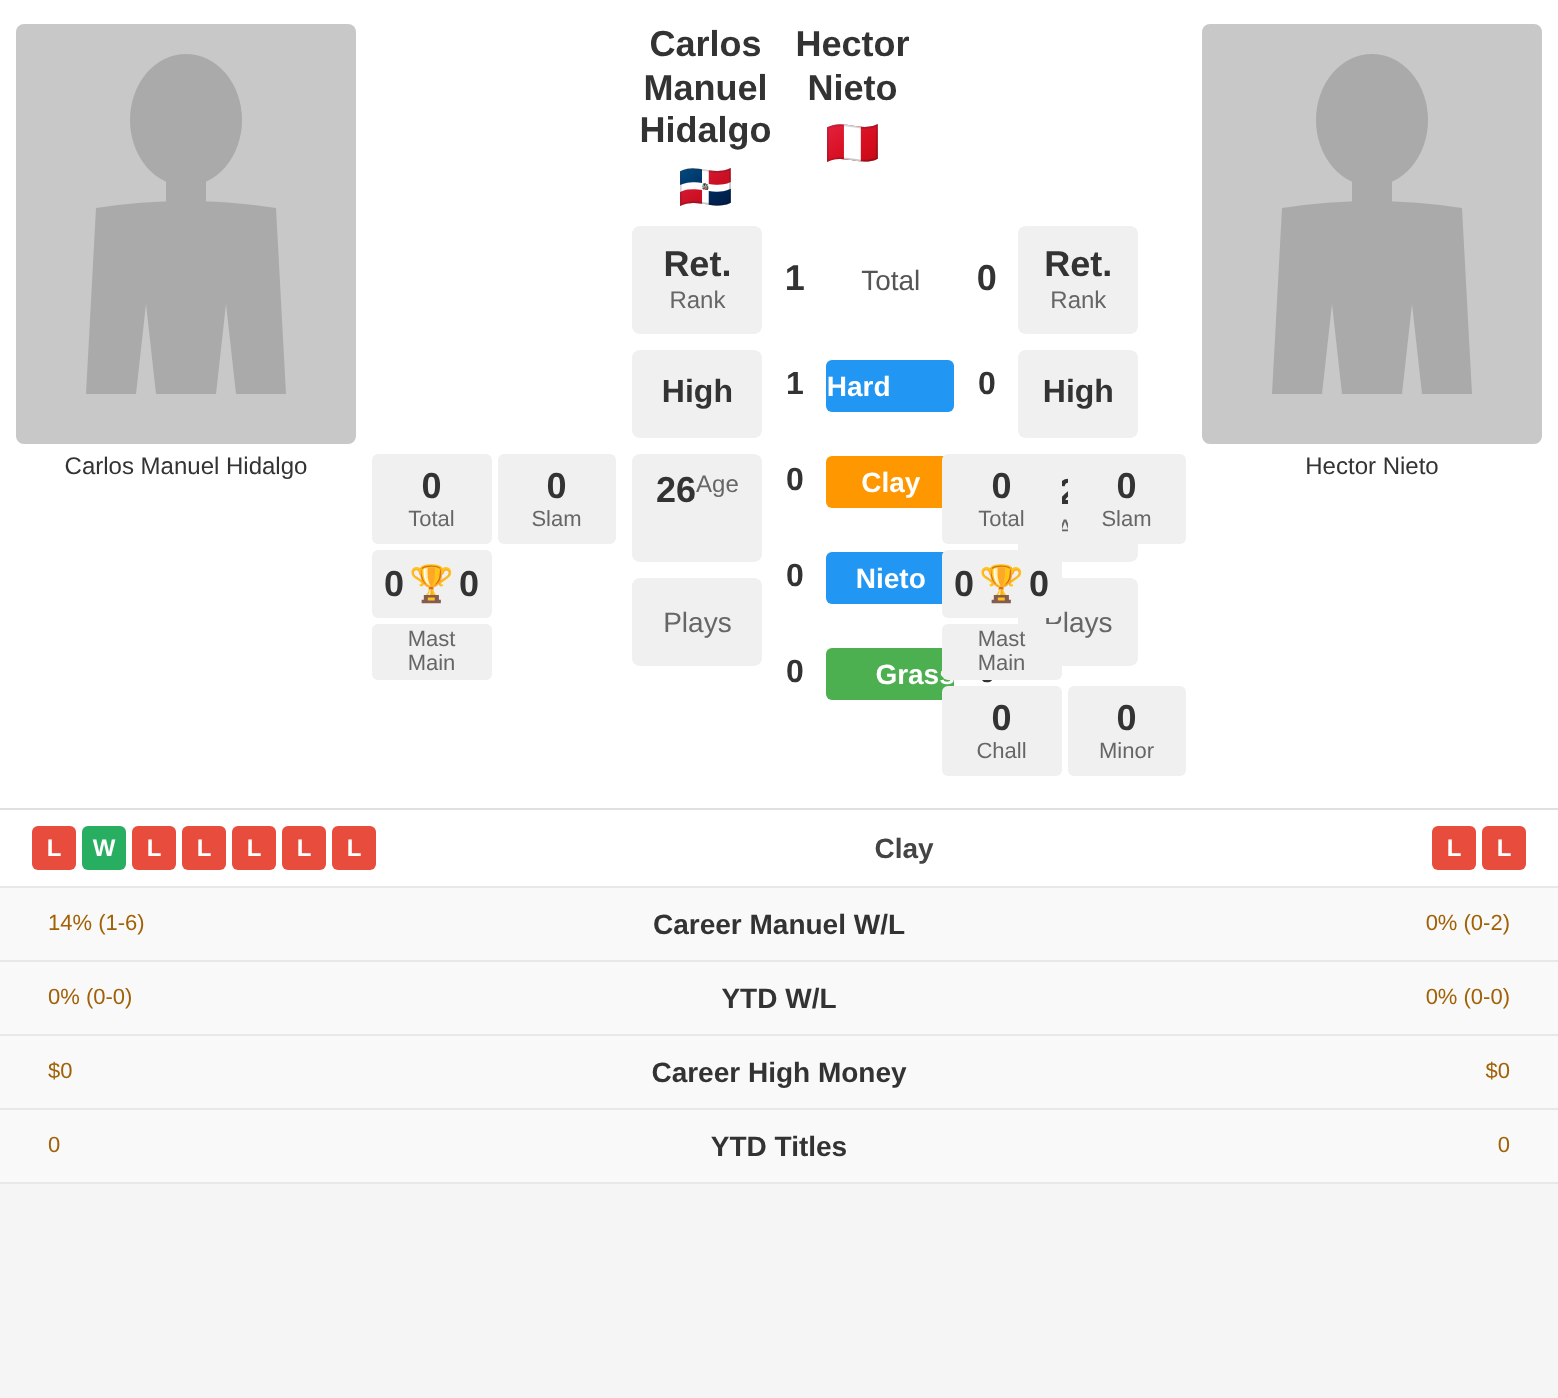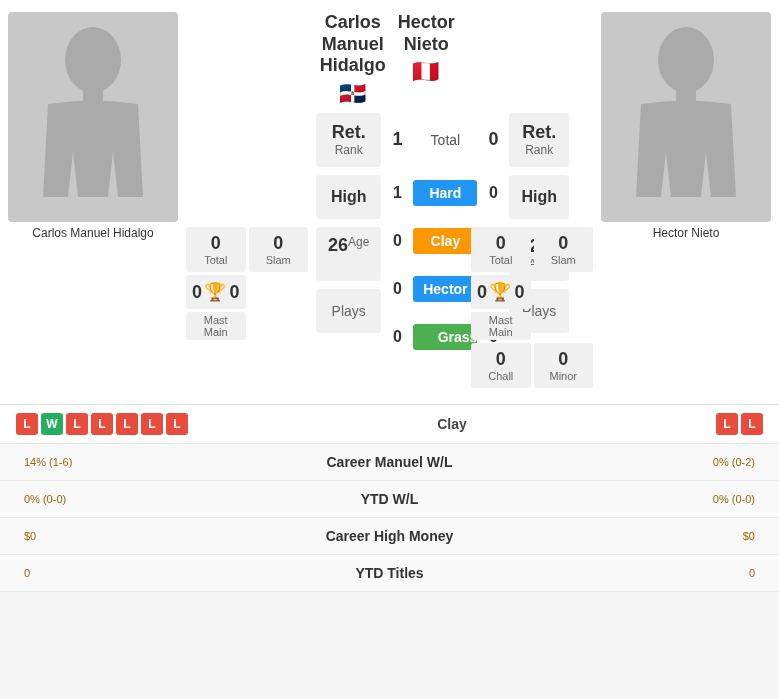--- a/index.html
+++ b/index.html
@@ -230,33 +230,33 @@
         <div style="display:flex; flex-direction:column; gap:4px; width:120px; flex-shrink:0;">
 
           <div style="display:flex; align-items:center; justify-content:space-between; height:54px;">
             <span style="font-size:18px; font-weight:bold; width:24px; text-align:center;">1</span>
             <span style="font-size:14px; color:#555; flex:1; text-align:center;">Total</span>
             <span style="font-size:18px; font-weight:bold; width:24px; text-align:center;">0</span>
           </div>
 
           <div style="display:flex; align-items:center; justify-content:space-between; height:44px;">
             <span style="font-size:16px; font-weight:bold; width:24px; text-align:center;">1</span>
-            <span class="surface-badge badge-hard" style="flex:1; text-align:center; padding:5px 0;">Hard</span>
+            <span class="surface-badge badge-hard" style="flex:1; text-align:left; padding:5px 0;">Hard</span>
             <span style="font-size:16px; font-weight:bold; width:24px; text-align:center;">0</span>
           </div>
 
           <div style="display:flex; align-items:center; justify-content:space-between; height:44px;">
             <span style="font-size:16px; font-weight:bold; width:24px; text-align:center;">0</span>
             <span class="surface-badge badge-clay" style="flex:1; text-align:center; padding:5px 0;">Clay</span>
             <span style="font-size:16px; font-weight:bold; width:24px; text-align:center;">0</span>
           </div>
 
           <div style="display:flex; align-items:center; justify-content:space-between; height:44px;">
             <span style="font-size:16px; font-weight:bold; width:24px; text-align:center;">0</span>
-            <span class="surface-badge badge-indoor" style="flex:1; text-align:center; padding:5px 0;">Hector</span>
+            <span class="surface-badge badge-indoor" style="flex:1; text-align:center; padding:5px 0;">Nieto</span>
             <span style="font-size:16px; font-weight:bold; width:24px; text-align:center;">0</span>
           </div>
 
           <div style="display:flex; align-items:center; justify-content:space-between; height:44px;">
             <span style="font-size:16px; font-weight:bold; width:24px; text-align:center;">0</span>
             <span class="surface-badge badge-grass" style="flex:1; text-align:right; padding:5px 0;">Grass</span>
             <span style="font-size:16px; font-weight:bold; width:24px; text-align:center;">0</span>
           </div>
         </div>
 

